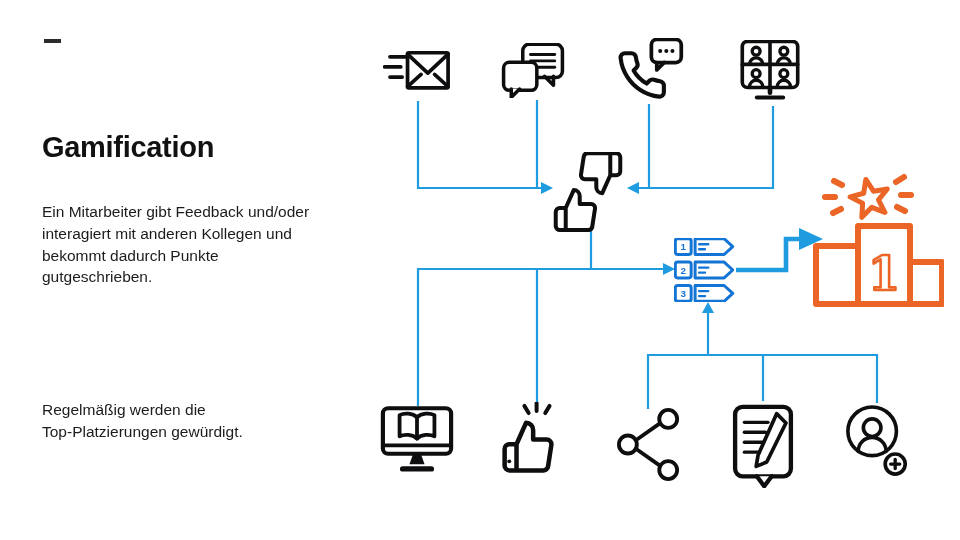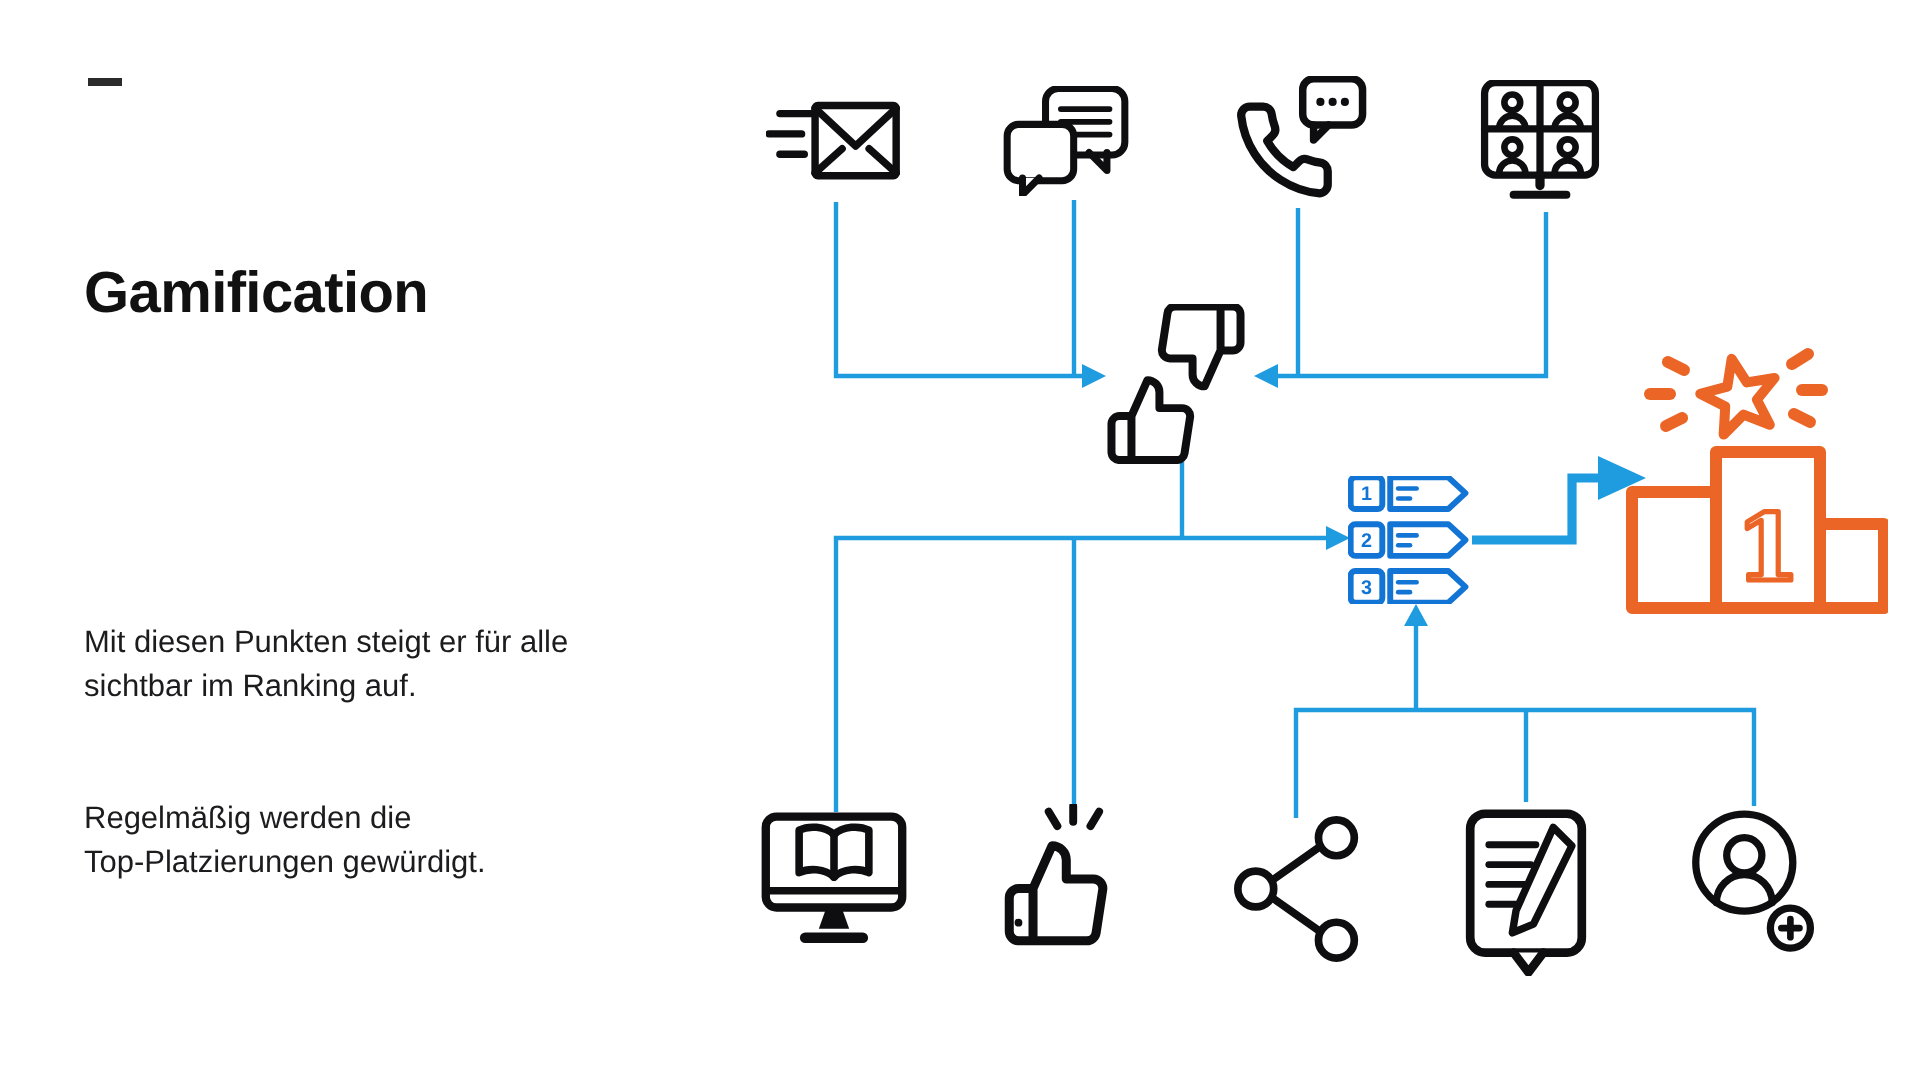--- a/index.html
+++ b/index.html
@@ -28,22 +28,24 @@
   .wires .thick{stroke-width:4.6;}
   .wires polygon{fill:var(--line-color);stroke:none;}
 </style>
 </head>
 <body>
 
 <div id="stage">
 
   <div class="abs dash" style="left:44px;top:39px;"></div>
   <div class="abs title" style="left:42px;top:131px;">Gamification</div>
-  <div class="abs para" style="left:42px;top:311px;">Mit diesen Punkten steigt er für alle
-sichtbar im Ranking auf.</div>
+  <div class="abs para" style="left:42px;top:201px;">Ein Mitarbeiter gibt Feedback und/oder
+interagiert mit anderen Kollegen und
+bekommt dadurch Punkte
+gutgeschrieben.</div>
   <div class="abs para" style="left:42px;top:375px;margin-top:24px;">Regelmäßig werden die
 Top-Platzierungen gewürdigt.</div>
 
   <svg class="wires" width="960" height="540" viewBox="0 0 960 540">
 
     <path d="M418,101 V188 H542"></path>
     <line x1="537" y1="100" x2="537" y2="188"></line>
     <polygon points="553,188 541,182 541,194"></polygon>
 
     <line x1="649" y1="104" x2="649" y2="188"></line>

